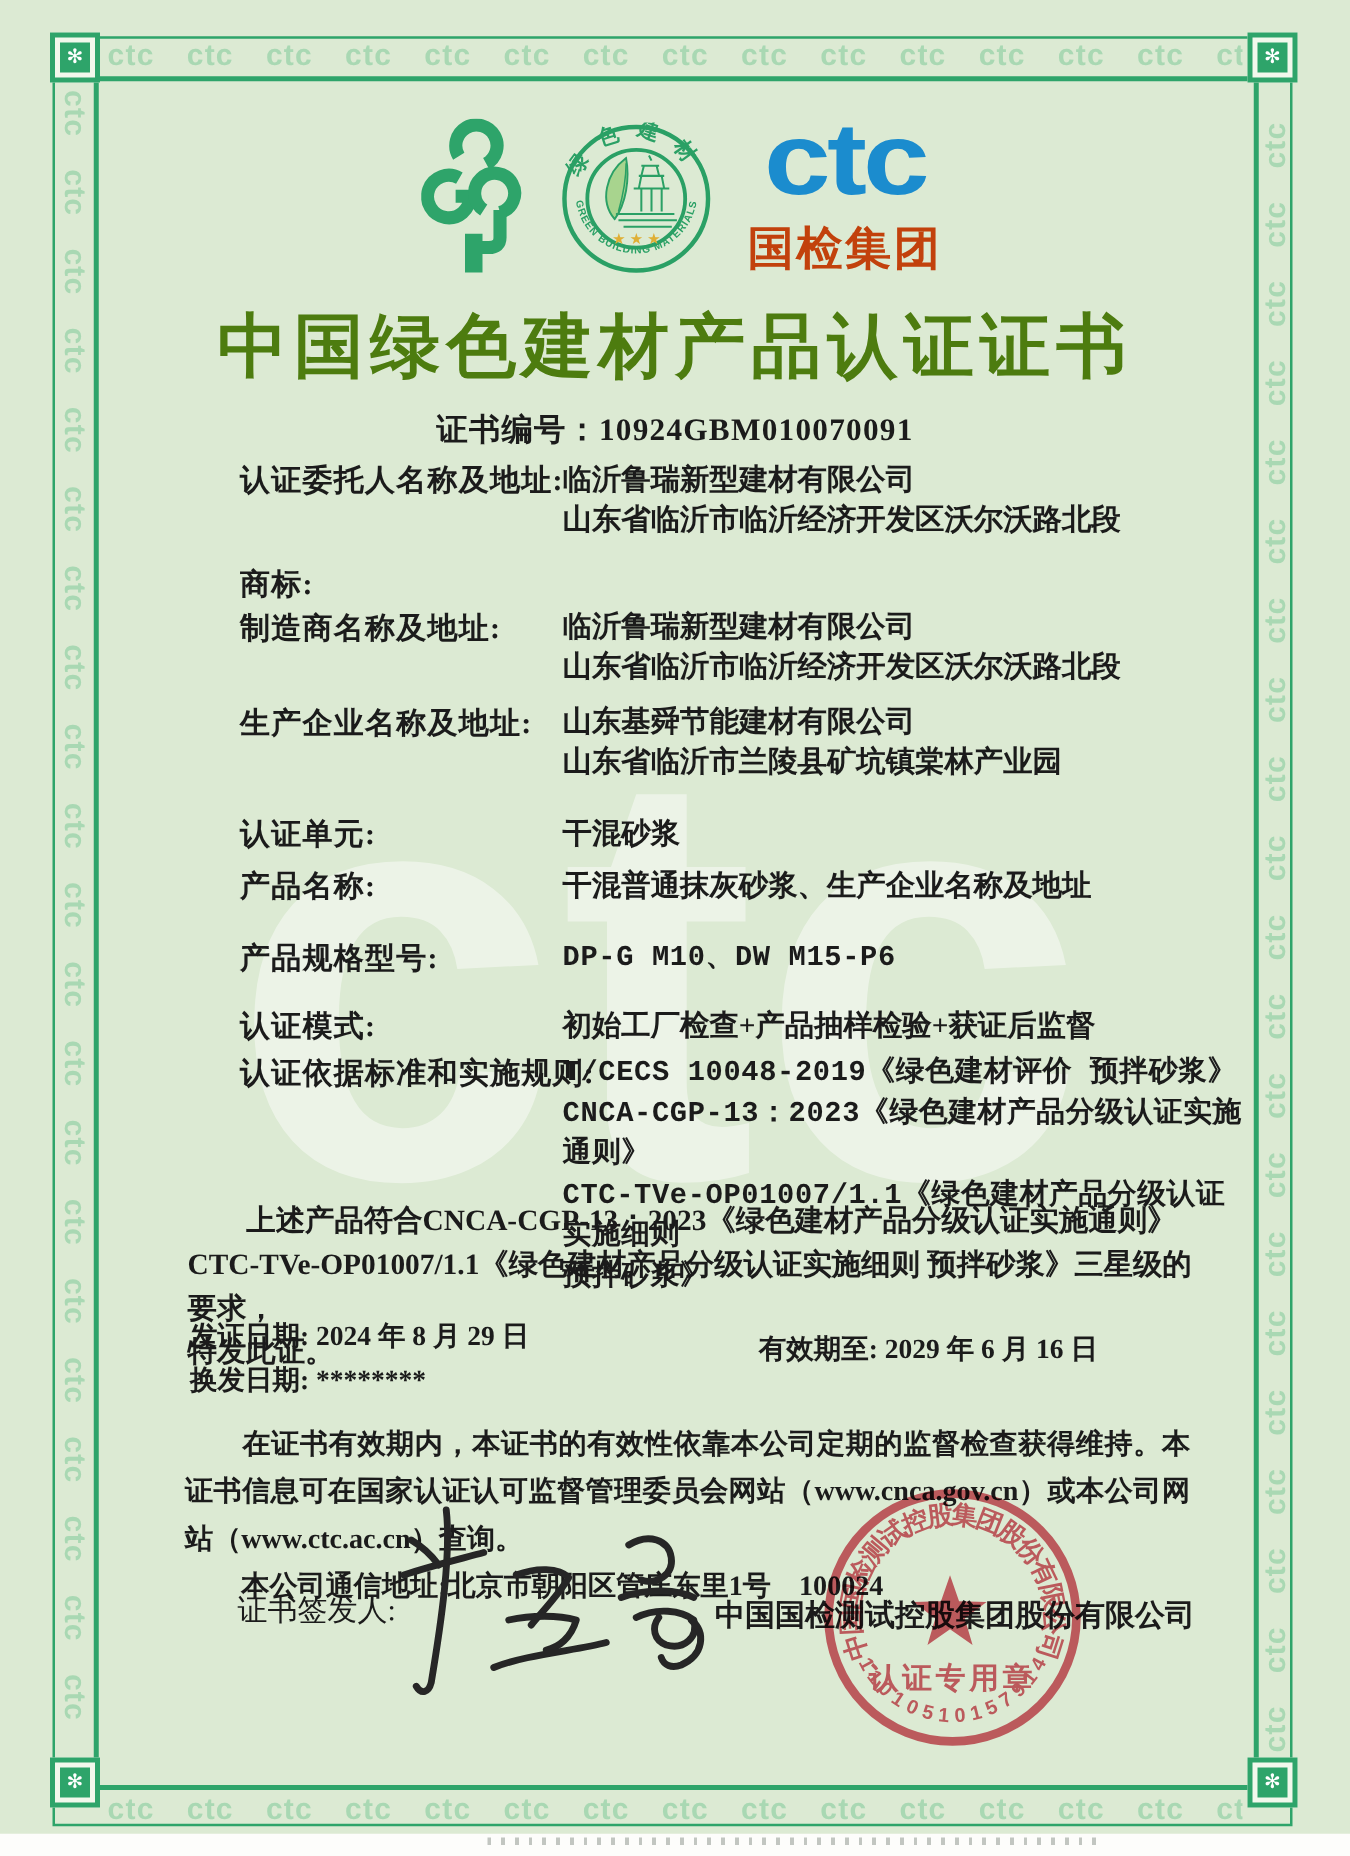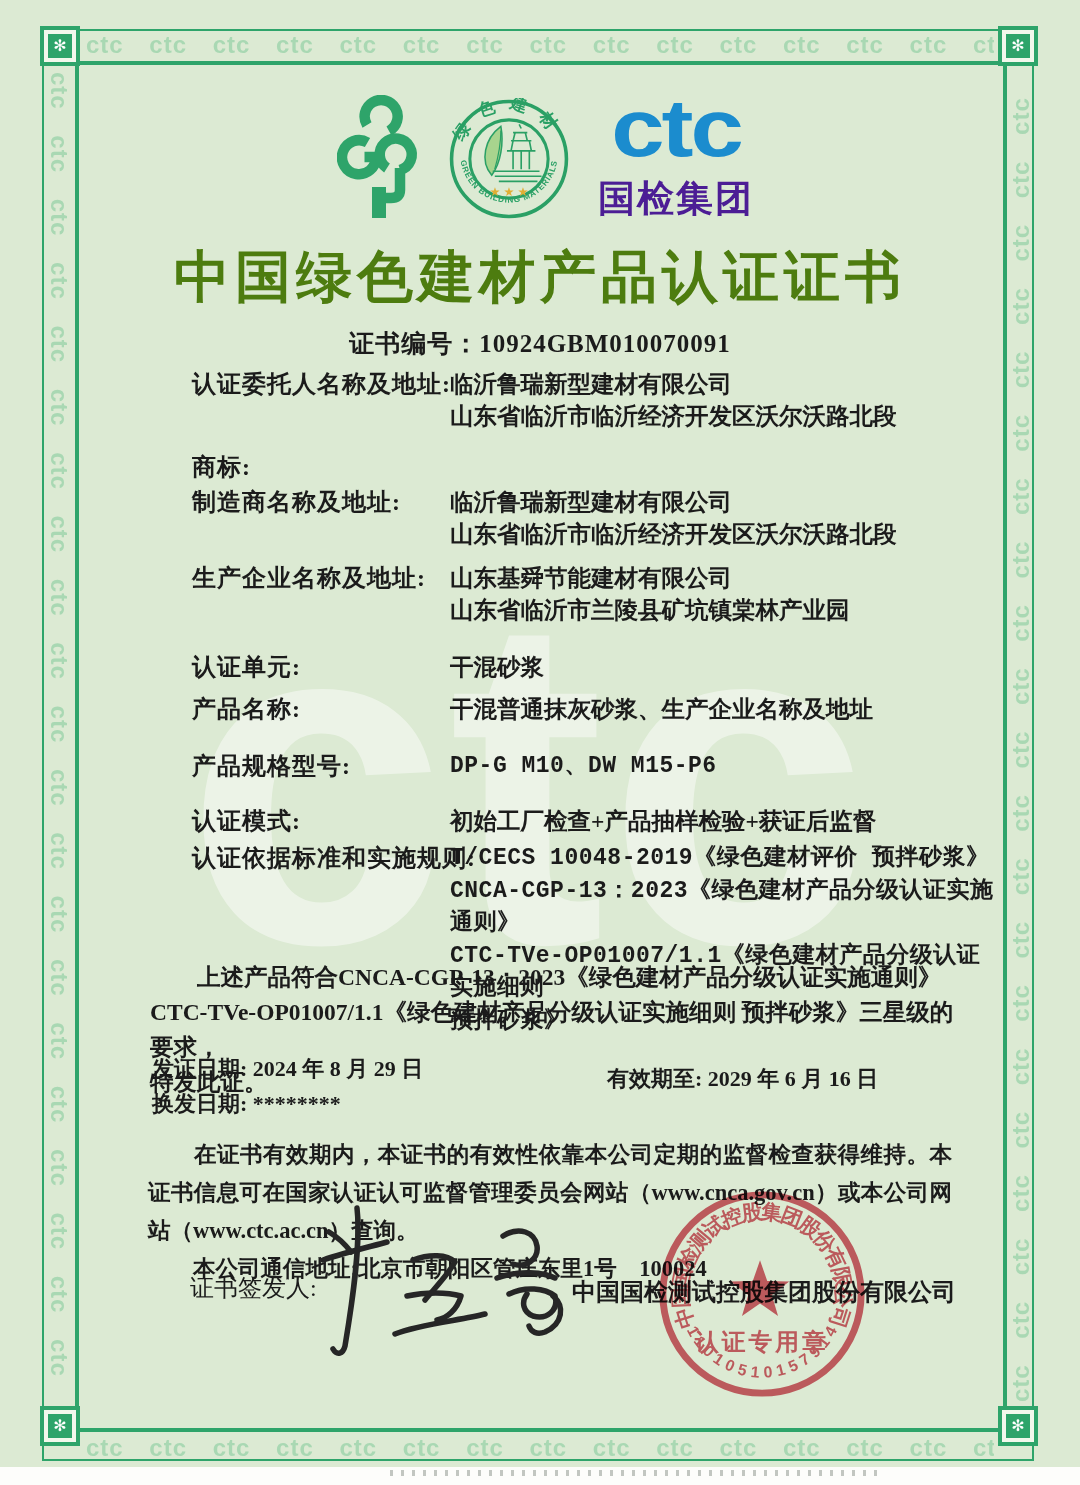--- a/index.html
+++ b/index.html
@@ -37,21 +37,21 @@
   .watermark{position:absolute;left:185px;top:545px;z-index:0;
     font:700 470px "Liberation Sans","DejaVu Sans",sans-serif;
     color:rgba(255,255,255,0.45);line-height:1;letter-spacing:2px;user-select:none;}
   
   .gp-logo{position:absolute;left:337px;top:95px;}
   .badge{position:absolute;left:448px;top:98px;}
   .ctc-logo{position:absolute;left:596px;top:88px;width:160px;text-align:center;}
   .ctc-word{font:700 96px "Liberation Sans","DejaVu Sans",sans-serif;
     color:#1b8cce;line-height:80px;letter-spacing:-3px;display:inline-block;transform:scaleY(.85);}
   .ctc-sub{font:700 37px "Liberation Sans","DejaVu Sans",sans-serif;
-    color:#4c1d95;letter-spacing:2px;margin-top:6px;}
+    color:#c2410c;letter-spacing:2px;margin-top:6px;}
   
   .title{position:absolute;left:0;top:240px;width:100%;text-align:center;z-index:1;
     font-size:56px;font-weight:700;color:#4d7c0f;letter-spacing:5px;}
   .cert-no{position:absolute;left:0;top:327px;width:100%;text-align:center;z-index:1;
     font-size:25px;font-weight:700;letter-spacing:1px;}
   
   .row{position:absolute;left:172px;width:816px;z-index:1;}
   .lbl{position:absolute;left:0;top:0;font-size:24px;font-weight:700;letter-spacing:1px;white-space:nowrap;margin-left:20px;}
   .val{position:absolute;left:278px;top:0;width:545px;font-size:23.5px;font-weight:700;
     white-space:pre-line;line-height:32px;}

